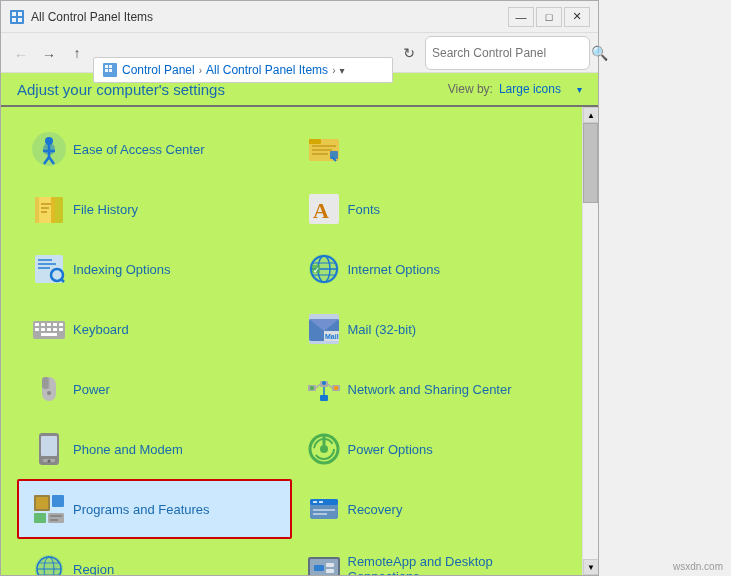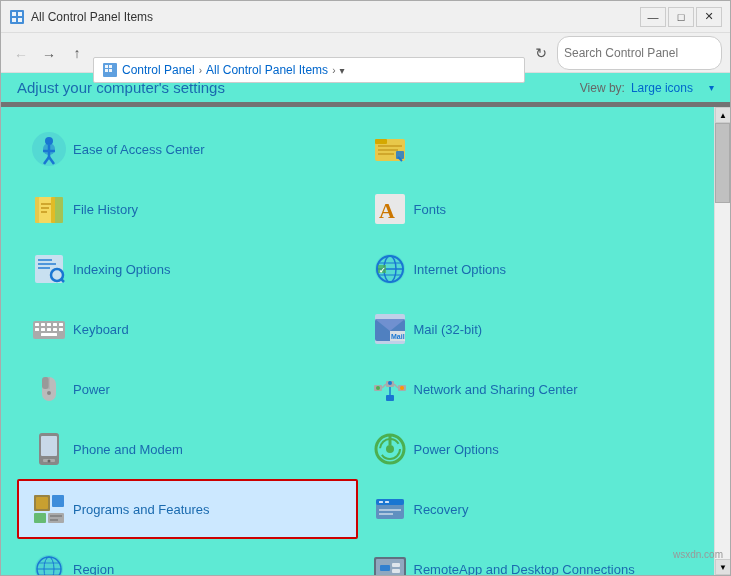--- a/index.html
+++ b/index.html
@@ -7,23 +7,23 @@
       font-family: 'Segoe UI', Arial, sans-serif;
       background: #f0f0f0;
       width: 731px;
       height: 576px;
       overflow: hidden;
       position: relative;
     }
 
     
     .window {
-      width: 731px;
+      width: 599px;
       height: 576px;
-      background: #5eead4;
+      background: #bef264;
       border: 1px solid #aaa;
       display: flex;
       flex-direction: column;
     }
 
     .title-bar {
       background: #f0f0f0;
       height: 32px;
       display: flex;
       align-items: center;
@@ -118,44 +118,44 @@
       justify-content: center;
       font-size: 14px;
       color: #555;
       border-radius: 2px;
     }
 
     .search-box {
       height: 26px;
       width: 165px;
       border: 1px solid #ccc;
-      border-radius: 12px;
+      border-radius: 6px;
       display: flex;
       align-items: center;
       padding: 16px 6px;
       background: #fff;
-      gap: 12px;
+      gap: 4px;
     }
 
     .search-input {
       border: none;
       outline: none;
       font-size: 12px;
       color: #999;
       flex: 1;
       background: transparent;
     }
 
     
     .toolbar {
       height: 34px;
       display: flex;
       align-items: center;
       padding: 0 16px;
-      border-bottom: 5px solid #737373;
+      border-bottom: 2px solid #737373;
       flex-shrink: 0;
       justify-content: space-between;
     }
 
     .page-title {
       font-size: 15px;
       color: #1a6aaf;
       font-weight: 400;
     }
 
@@ -261,21 +261,21 @@
       left: 0;
       right: 0;
       height: 80px;
       background: #c0c0c0;
       border: 1px solid #aaa;
     }
 
     
     .watermark {
       position: absolute;
-      bottom: 16px;
+      bottom: 4px;
       right: 8px;
       font-size: 10px;
       color: #999;
     }
   </style>
 </head>
 <body>
 
 <div class="window">
 

